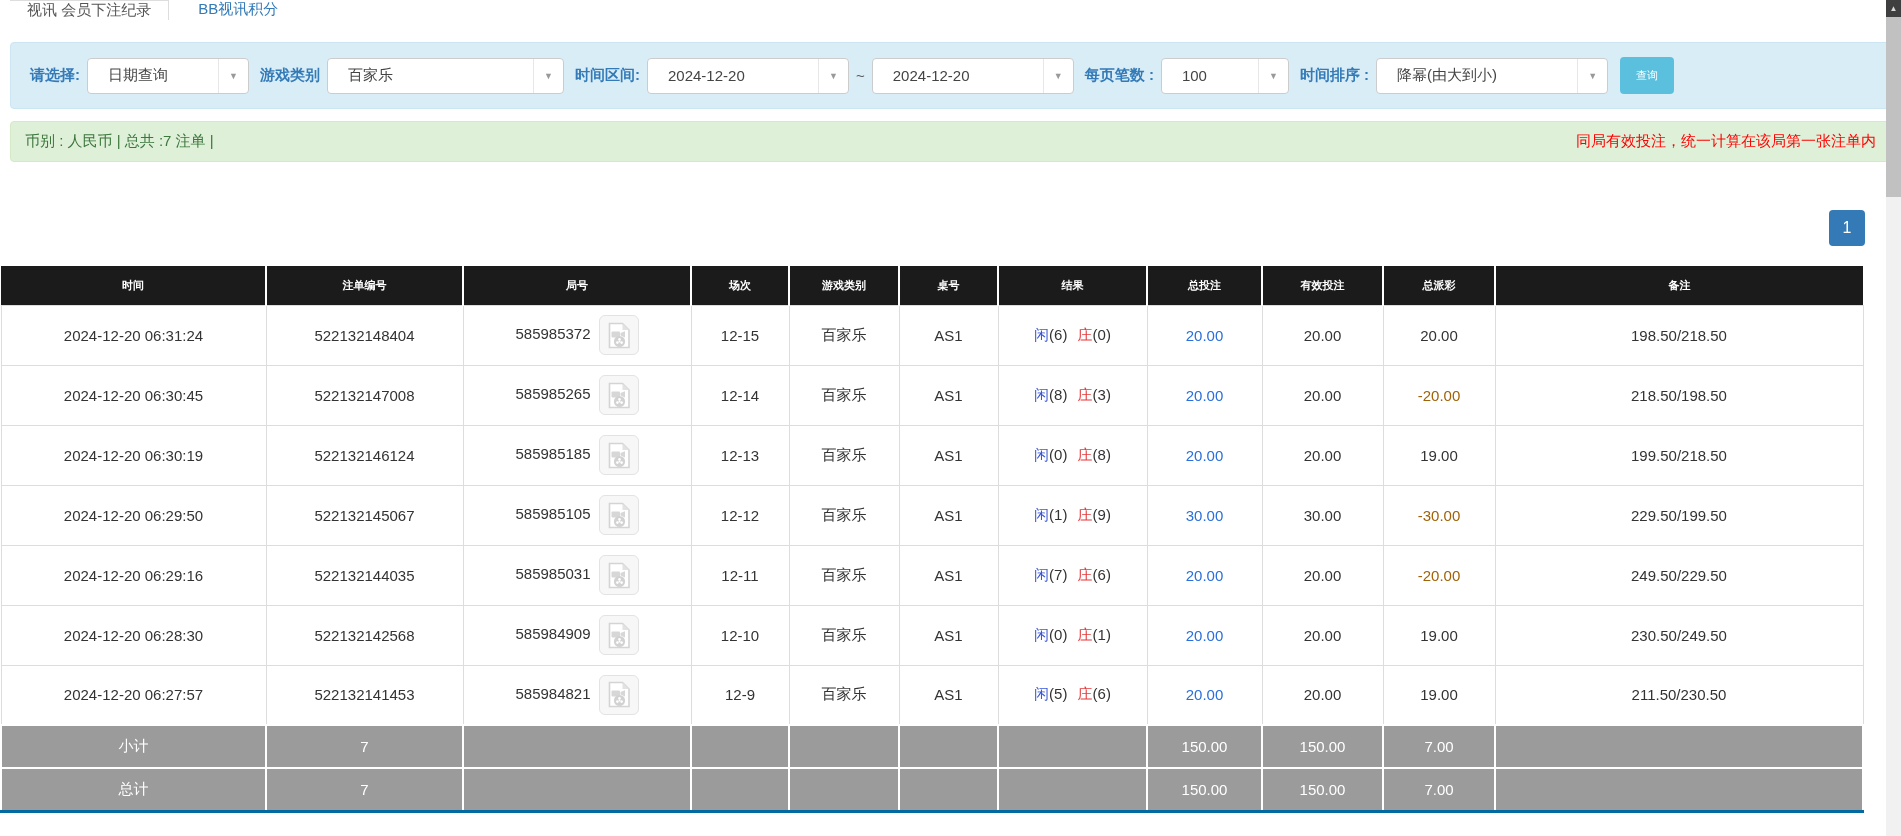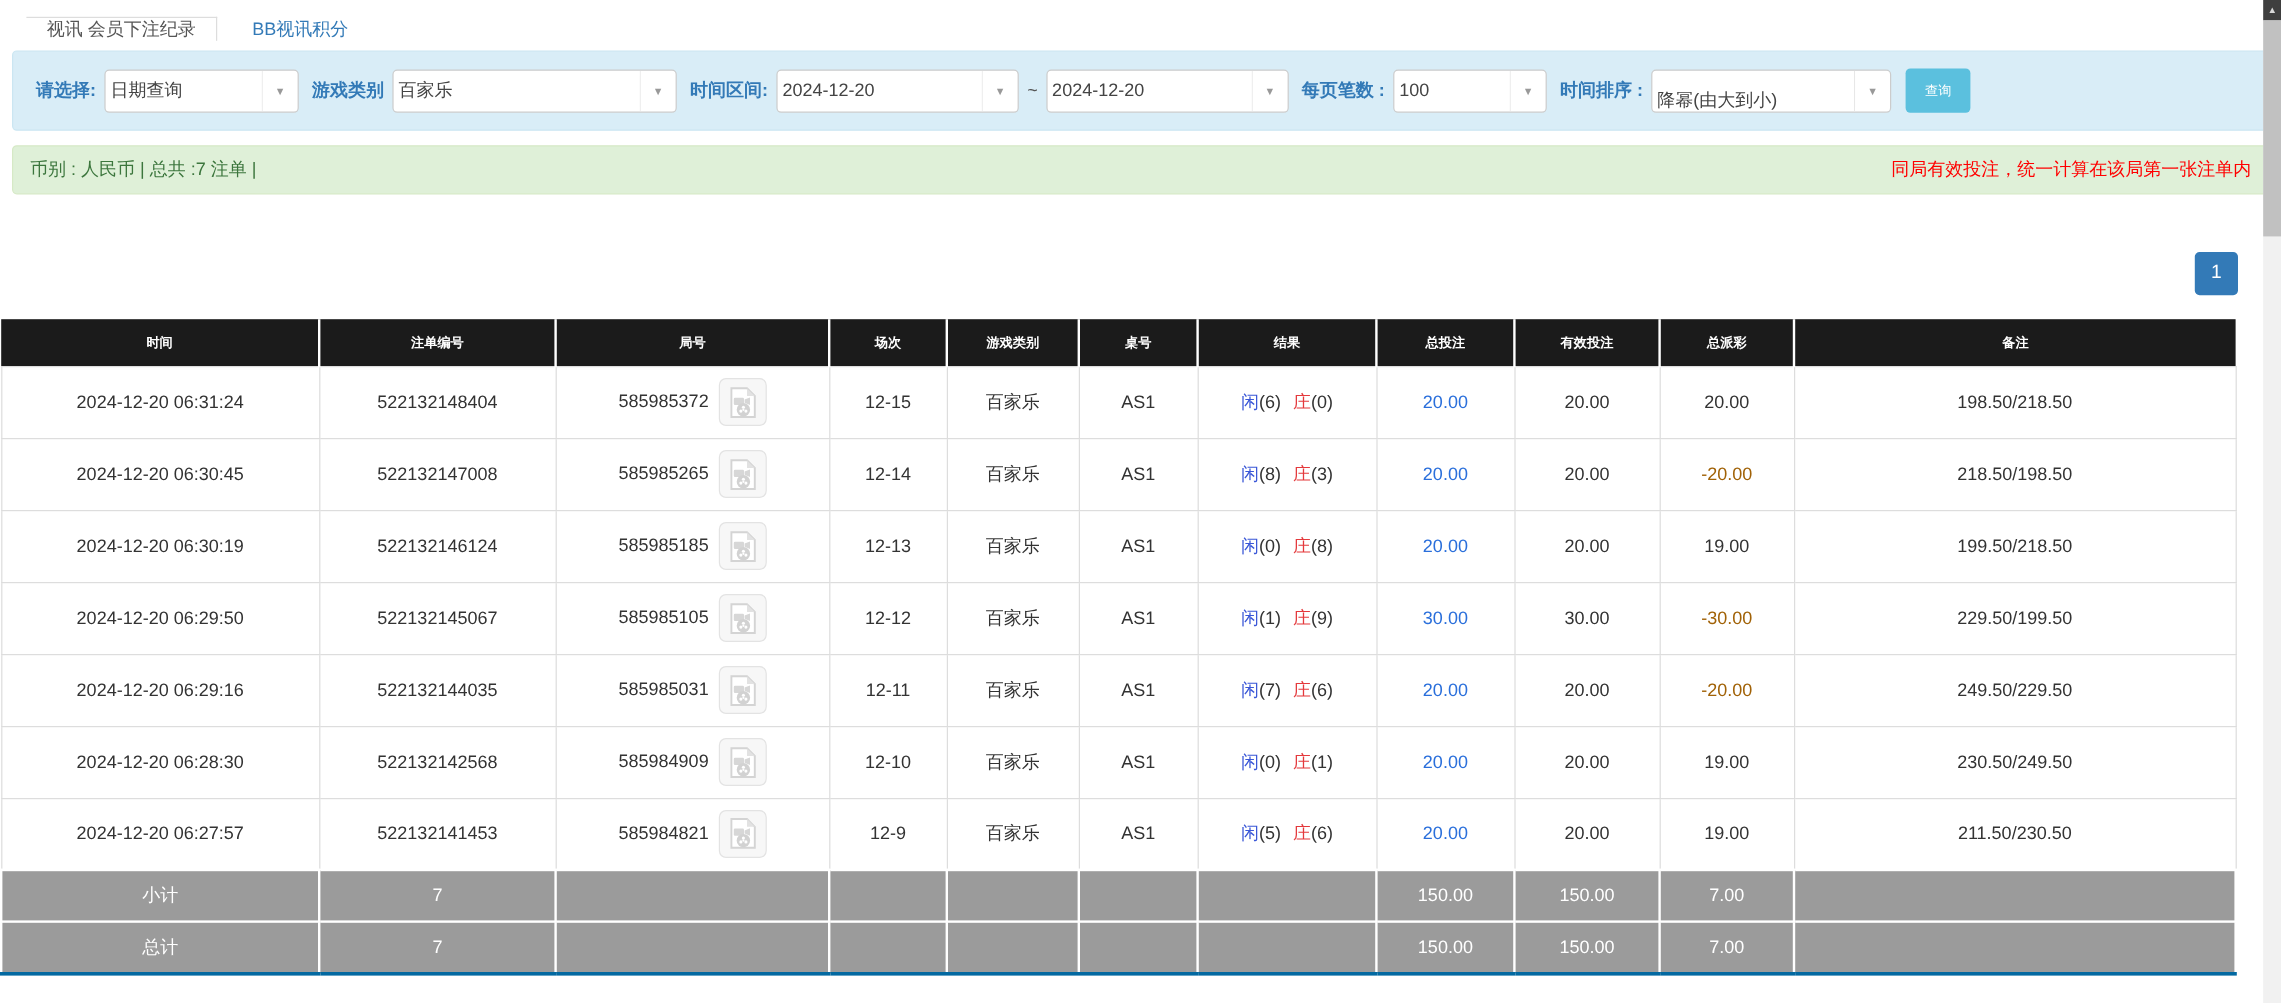--- a/index.html
+++ b/index.html
@@ -3,42 +3,42 @@
 <meta charset="utf-8">
 <style>
   * { box-sizing: border-box; }
   html,body { margin:0; padding:0; }
   body {
     width:1901px; height:836px; position:relative; overflow:hidden;
     background:#fff; font-family:"Liberation Sans","DejaVu Sans",sans-serif;
     color:#333; font-size:15px;
   }
   
-  .tabbar { display:flex; align-items:flex-end; height:34px; padding-left:22px; }
+  .tabbar { display:flex; align-items:flex-start; height:34px; padding-left:10px; }
   .tab { display:flex; align-items:center; padding:0 17px; cursor:pointer; white-space:nowrap; }
   .tab.active { color:#555; border-top:1px solid #ddd; border-right:1px solid #ddd; background:#fff; }
   .tab.link { color:#337ab7; margin-left:12px; }
   
   .filter-panel {
     margin:8px 10px 12px 10px; background:#d9edf7; border:1px solid #cbe6f2;
     border-radius:4px; padding:14px 8px; display:flex; align-items:center;
   }
   .flabel { color:#337ab7; font-weight:bold; margin:0 7px 0 11px; white-space:nowrap; }
   .combo {
     background:#fff; border:1px solid #ccc; border-radius:4px; height:36px;
     display:flex; align-items:center; justify-content:space-between; cursor:pointer; color:#444;
   }
-  .combo .val { padding:0 4px; white-space:nowrap; overflow:hidden; }
+  .combo .val { padding:0 20px; white-space:nowrap; overflow:hidden; }
   .combo .caret {
     width:30px; align-self:stretch; display:flex; align-items:center; justify-content:center;
     border-left:1px solid #e7e7e7; color:#999; border-radius:0 4px 4px 0; flex:0 0 30px;
   }
   .combo .caret::after { content:"▼"; font-size:9px; }
   .w-query { width:162px; } .w-game { width:237px; } .w-date { width:202px; }
-  .w-perpage { width:128px; } .w-sort { width:200px;align-items:flex-end; }
+  .w-perpage { width:128px; } .w-sort { width:232px; }
   .tilde { margin:0 7px; color:#555; }
   .search-btn {
     background:#5bc0de; color:#fff; border:none; border-radius:4px;
     font-size:11px; height:37px; padding:0 16px; margin-left:12px; cursor:pointer;
     font-family:inherit;
   }
   
   .summary-bar {
     margin:0 10px; background:#dff0d8; border:1px solid #d6e9c6; border-radius:4px;
     padding:10px 14px; display:flex; justify-content:space-between; align-items:center;

